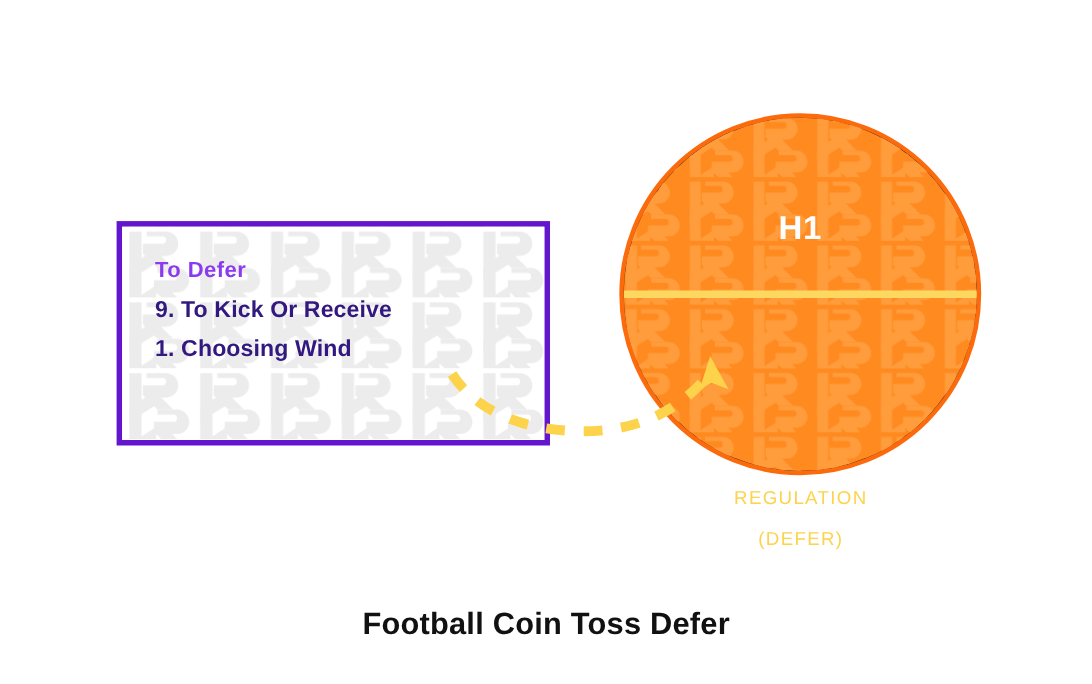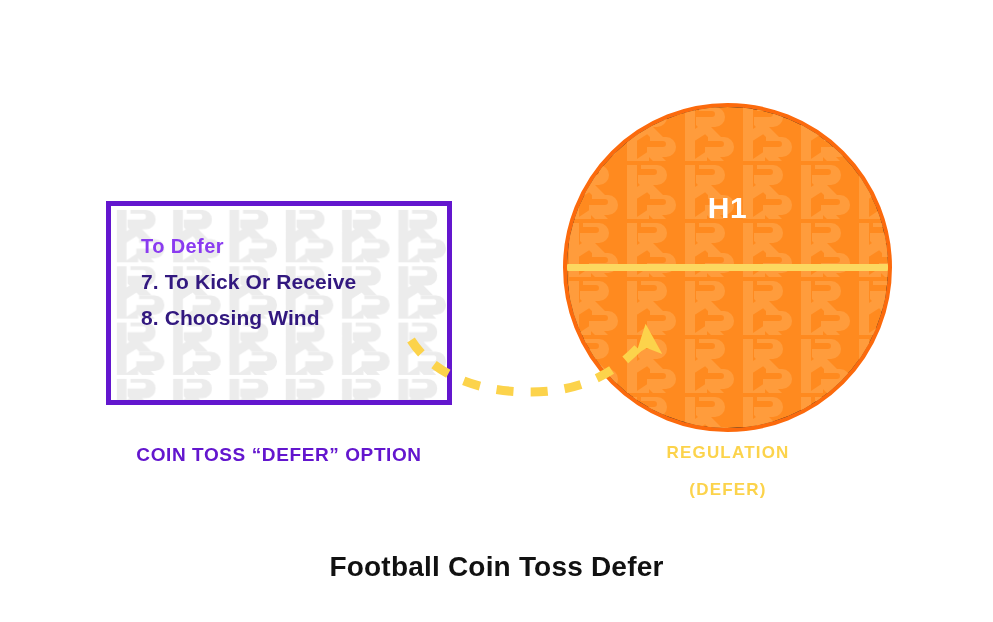--- a/index.html
+++ b/index.html
@@ -18,21 +18,21 @@
     height: 622px;
     background: #ffffff;
     overflow: hidden;
   }
 
   
   #defer-box {
     position: absolute;
     left: 106px;
     top: 201px;
-    width: 346px;
+    width: 394px;
     height: 204px;
     border: 5px solid #6316CE;
     box-sizing: border-box;
     background: #ffffff;
     overflow: hidden;
   }
   #defer-box-pattern {
     position: absolute;
     inset: 0;
     opacity: 1;
@@ -75,21 +75,21 @@
     line-height: 1.2;
   }
 
   #regulation-caption {
     position: absolute;
     left: 563px;
     top: 444px;
     width: 330px;
     text-align: center;
     font-size: 17px;
-    font-weight: 700;
+    font-weight: 400;
     color: #FCD34B;
     letter-spacing: 1.2px;
     line-height: 1.1;
   }
   #regulation-caption .line2 {
     display: block;
     margin-top: 18px;
   }
 
   
@@ -173,26 +173,25 @@
             <path d="M20 34 h16 a10 10 0 0 1 0 20 h-4 l10 10 h-13 l-12 -12 v-8 h16 a3 3 0 0 0 0 -6 h-13 z" transform="translate(9 0)"></path>
           </g>
         </pattern>
       </defs>
       <rect width="346" height="204" fill="#ffffff"></rect>
       <rect width="346" height="204" fill="url(#jrPatternLight)"></rect>
     </svg>
 
     <div id="defer-box-content">
       <div id="defer-heading">To Defer</div>
-      <div class="defer-item">7. To Kick Or Receive</div>
-      <div class="defer-item">8. Choosing Wind</div>
+      <div class="defer-item">9. To Kick Or Receive</div>
+      <div class="defer-item">1. Choosing Wind</div>
     </div>
   </div>
 
-  <div id="defer-caption">COIN TOSS “DEFER” OPTION</div>
 
   <div id="halves-circle">
 
     <svg id="circle-pattern" viewBox="0 0 329 329" preserveAspectRatio="xMidYMid slice" aria-hidden="true">
       <defs>
         <pattern id="jrPatternOrange" width="58" height="58" patternUnits="userSpaceOnUse">
           <g fill="#FF9C3C">
             <path d="M6 4 h10 v22 l12 -8 v12 l-22 14 z"></path>
             <path d="M20 4 h16 a10 10 0 0 1 0 20 h-4 l10 10 h-13 l-12 -12 v-8 h16 a3 3 0 0 0 0 -6 h-13 z"></path>
             <path d="M35 34 h10 v22 l12 -8 v12 l-22 14 z" transform="translate(-29 0)"></path>

